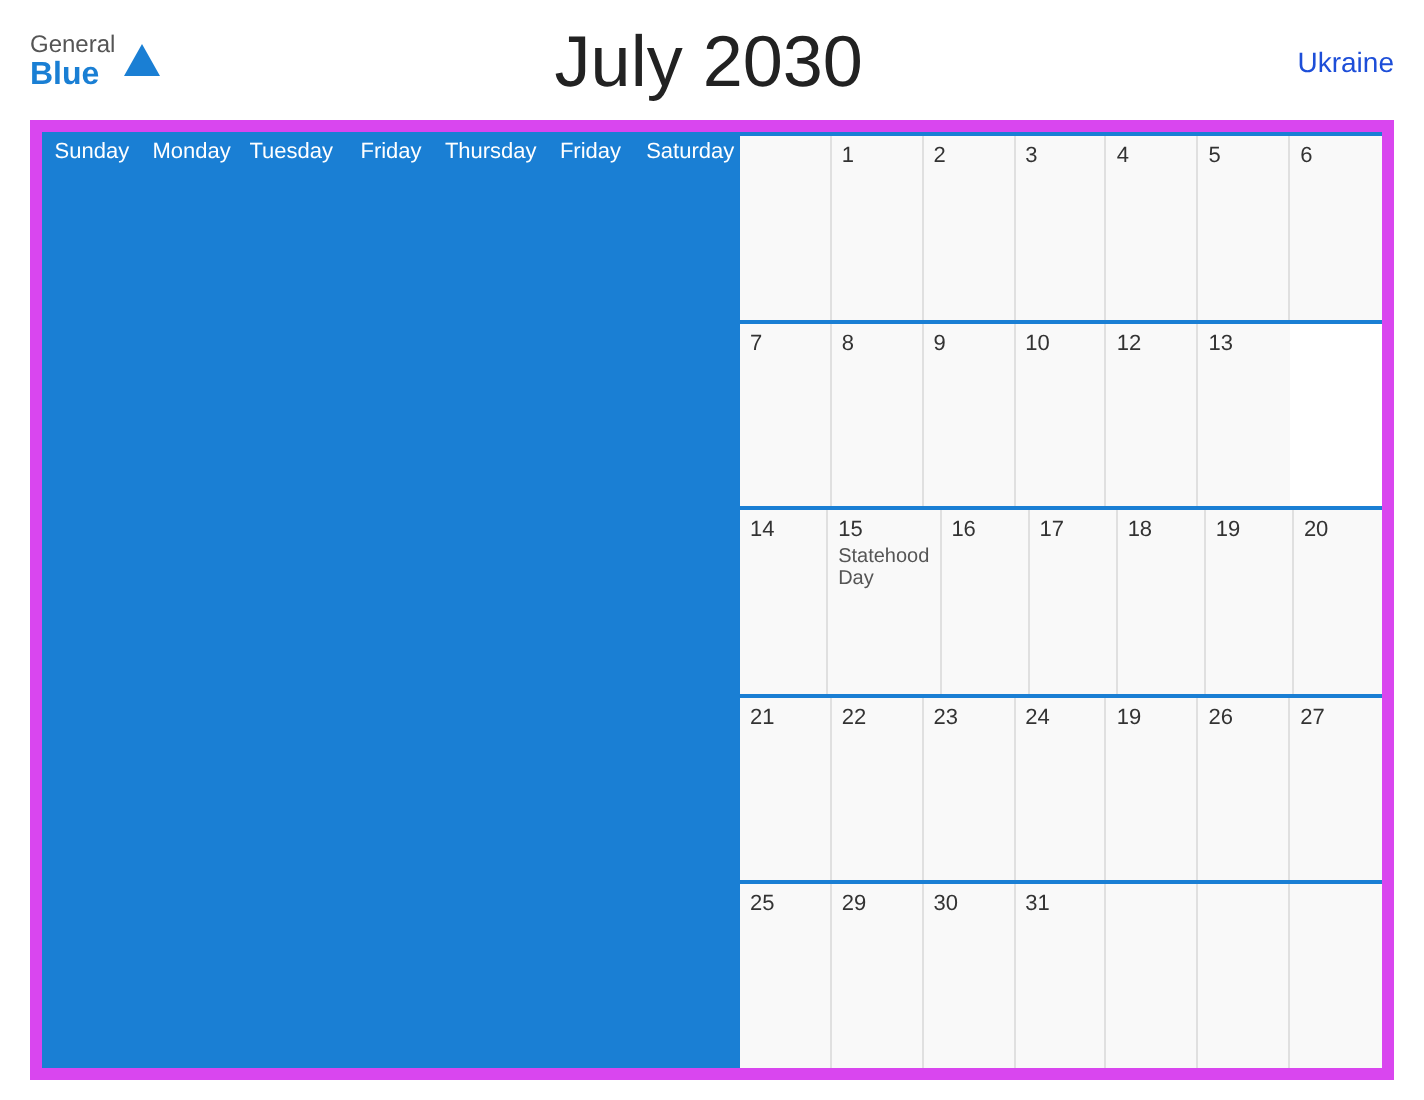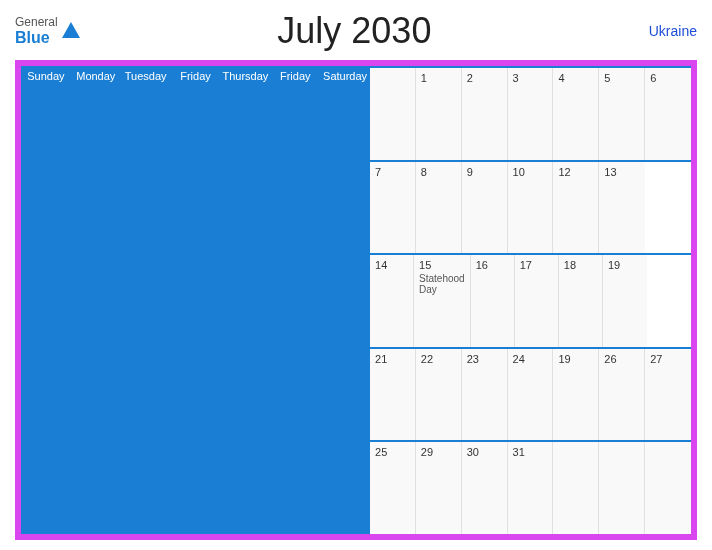--- a/index.html
+++ b/index.html
@@ -207,20 +207,23 @@
           </div>
           <div class="day-cell">
             <span class="day-number">17</span>
           </div>
           <div class="day-cell">
             <span class="day-number">18</span>
           </div>
           <div class="day-cell">
             <span class="day-number">19</span>
           </div>
+          <div class="day-cell">
+            <span class="day-number">20</span>
+          </div>
         </div>
         <div class="week-row">
           <div class="day-cell">
             <span class="day-number">21</span>
           </div>
           <div class="day-cell">
             <span class="day-number">22</span>
           </div>
           <div class="day-cell">
             <span class="day-number">23</span>

